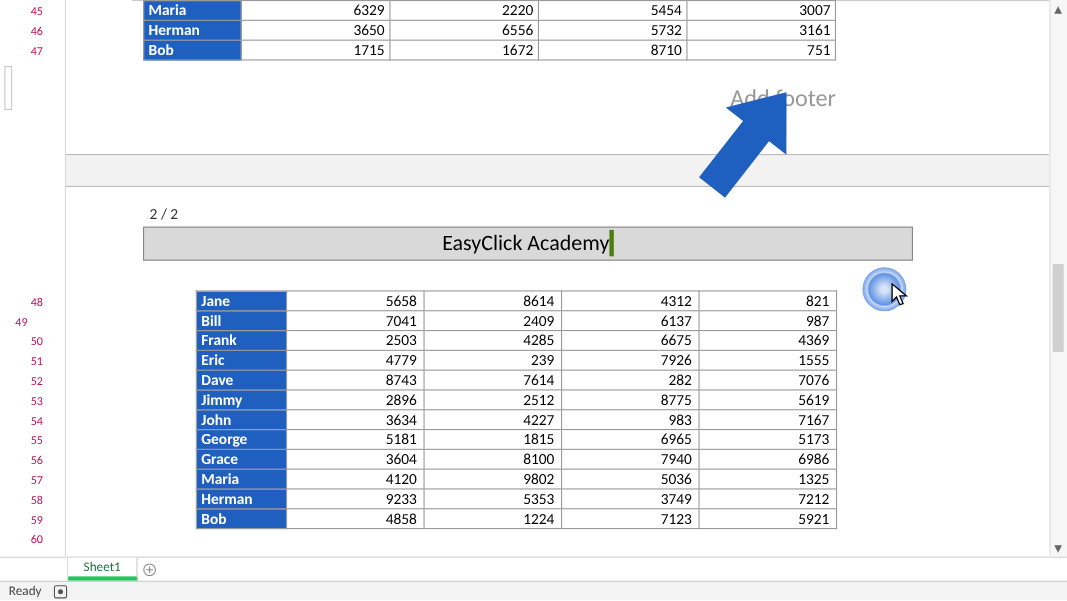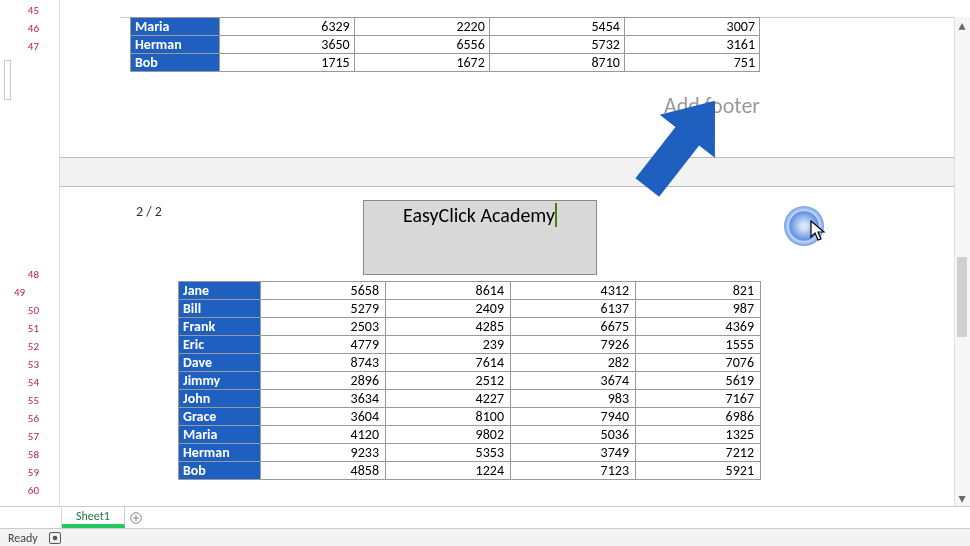--- a/index.html
+++ b/index.html
@@ -22,21 +22,20 @@
   .row-num {
     position: absolute; left: 0; right: 20px;
     text-align: right;
     font-size: 11px;
     color: #be185d;
     height: 18px; line-height: 18px;
   }
   .content-area {
     flex: 1; position: relative;
     overflow: hidden;
-    margin-top: 17px;
   }
   
   .prev-page-tail {
     position: absolute; left: 70px; top: 0;
     width: 630px;
     background:#fff;
   }
   .upper-tbl {
     border-collapse: collapse; width: 100%;
     table-layout: fixed;
@@ -66,39 +65,39 @@
     background: #f2f2f2;
     border-top:1px solid #bbb;
     border-bottom:1px solid #bbb;
   }
   
   .header-box {
     position:absolute; left: 70px; top: 183px;
     width: 700px; height: 75px;
   }
   .header-cells {
-    display:flex; height:100%;
+    display:flex; height:100%;flex-direction:column;
   }
   .hcell {
     flex:1; position:relative;
     padding: 3px 6px;
     font-size: 15px;
   }
   .hcell.left { font-size:14px; color:#333; }
   .hcell.center {
     border: 1.5px solid #888;
     background: #d9d9d9;
     text-align: center;
     font-size: 20px;
     padding-top: 2px;
     position:relative;
   }
   .hcell.center .blink {
     display:inline-block;
-    border-right: 2px solid #4d7c0f;
+    border-right: 4px solid #4d7c0f;
     padding-right:0px;
     animation: none;
   }
   .hcell.right { position:relative; }
   .click-ripple {
     position:absolute; right: 6px; top: 6px;
     width:40px; height:40px;
     border-radius:50%;
     background: radial-gradient(circle, rgba(58,120,220,0.2) 10%, rgba(58,120,220,0.5) 30%, rgba(58,120,220,0.8) 50%, rgba(58,120,220,0.3) 55%, rgba(58,120,220,0.7) 70%, rgba(255,255,255,0) 75%);
   }
@@ -285,21 +284,21 @@
         <tbody id="lower-body">
             <tr>
               <td class="name">Jane</td>
               <td>5658</td>
               <td>8614</td>
               <td>4312</td>
               <td>821</td>
             </tr>
             <tr>
               <td class="name">Bill</td>
-              <td>5279</td>
+              <td>7041</td>
               <td>2409</td>
               <td>6137</td>
               <td>987</td>
             </tr>
             <tr>
               <td class="name">Frank</td>
               <td>2503</td>
               <td>4285</td>
               <td>6675</td>
               <td>4369</td>
@@ -315,29 +314,36 @@
               <td class="name">Dave</td>
               <td>8743</td>
               <td>7614</td>
               <td>282</td>
               <td>7076</td>
             </tr>
             <tr>
               <td class="name">Jimmy</td>
               <td>2896</td>
               <td>2512</td>
-              <td>3674</td>
+              <td>8775</td>
               <td>5619</td>
             </tr>
             <tr>
               <td class="name">John</td>
               <td>3634</td>
               <td>4227</td>
               <td>983</td>
               <td>7167</td>
+            </tr>
+            <tr>
+              <td class="name">George</td>
+              <td>5181</td>
+              <td>1815</td>
+              <td>6965</td>
+              <td>5173</td>
             </tr>
             <tr>
               <td class="name">Grace</td>
               <td>3604</td>
               <td>8100</td>
               <td>7940</td>
               <td>6986</td>
             </tr>
             <tr>
               <td class="name">Maria</td>

